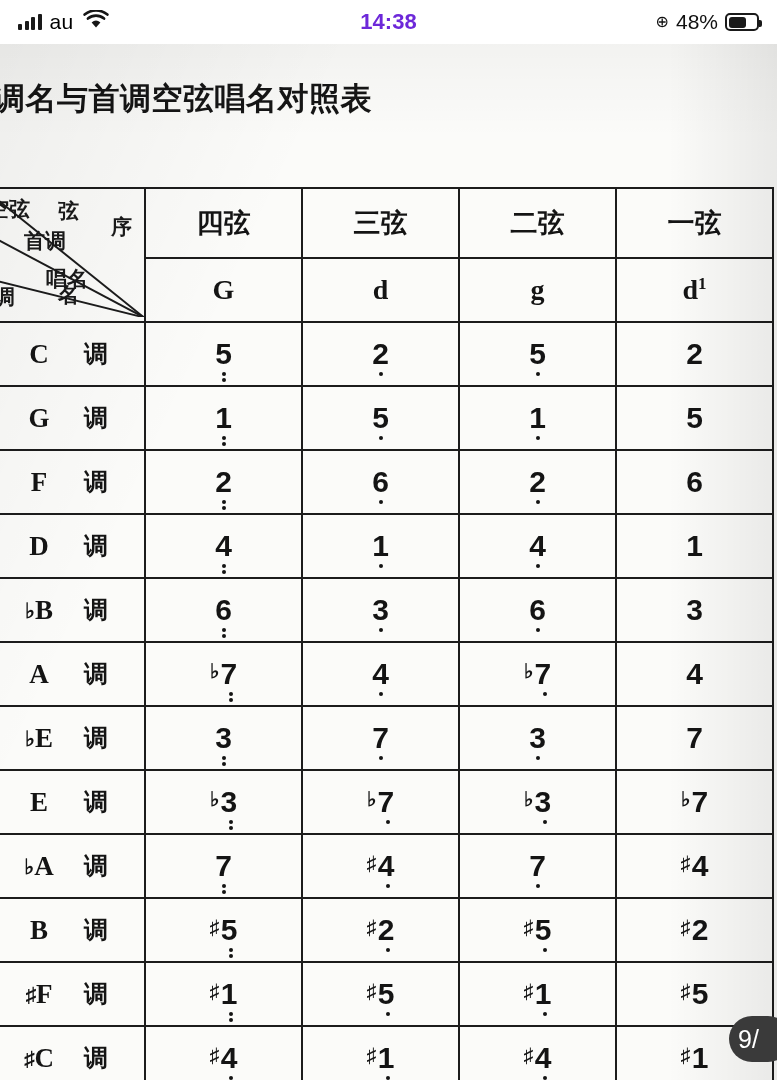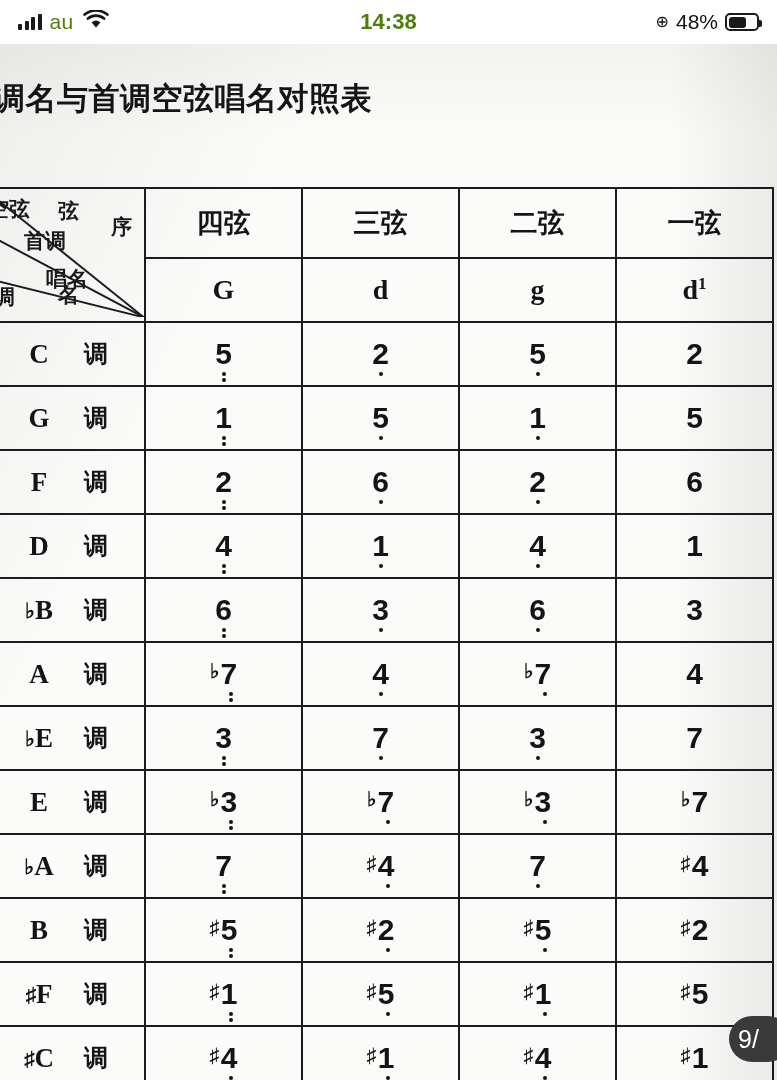--- a/index.html
+++ b/index.html
@@ -44,34 +44,34 @@
     border-radius: 1px;
   }
   .signal i:nth-child(1) { height: 6px; }
   .signal i:nth-child(2) { height: 9px; }
   .signal i:nth-child(3) { height: 13px; }
   .signal i:nth-child(4) { height: 16px; }
   .carrier {
     font-family: "Liberation Sans", sans-serif;
     font-size: 21px;
     font-weight: 500;
-    color: #4d7c0f;
+    color: #000000;
     letter-spacing: 0.3px;
   }
   .wifi {
     margin-left: 2px;
   }
   .sb-center {
     position: absolute;
     left: 0; right: 0;
     text-align: center;
     font-family: "Liberation Sans", sans-serif;
     font-size: 22px;
     font-weight: 700;
-    color: #4d7c0f;
+    color: #6d28d9;
     pointer-events: none;
   }
   .sb-right {
     margin-left: auto;
     display: flex;
     align-items: center;
     gap: 7px;
     flex: 0 0 auto;
   }
   .batt-pct {

